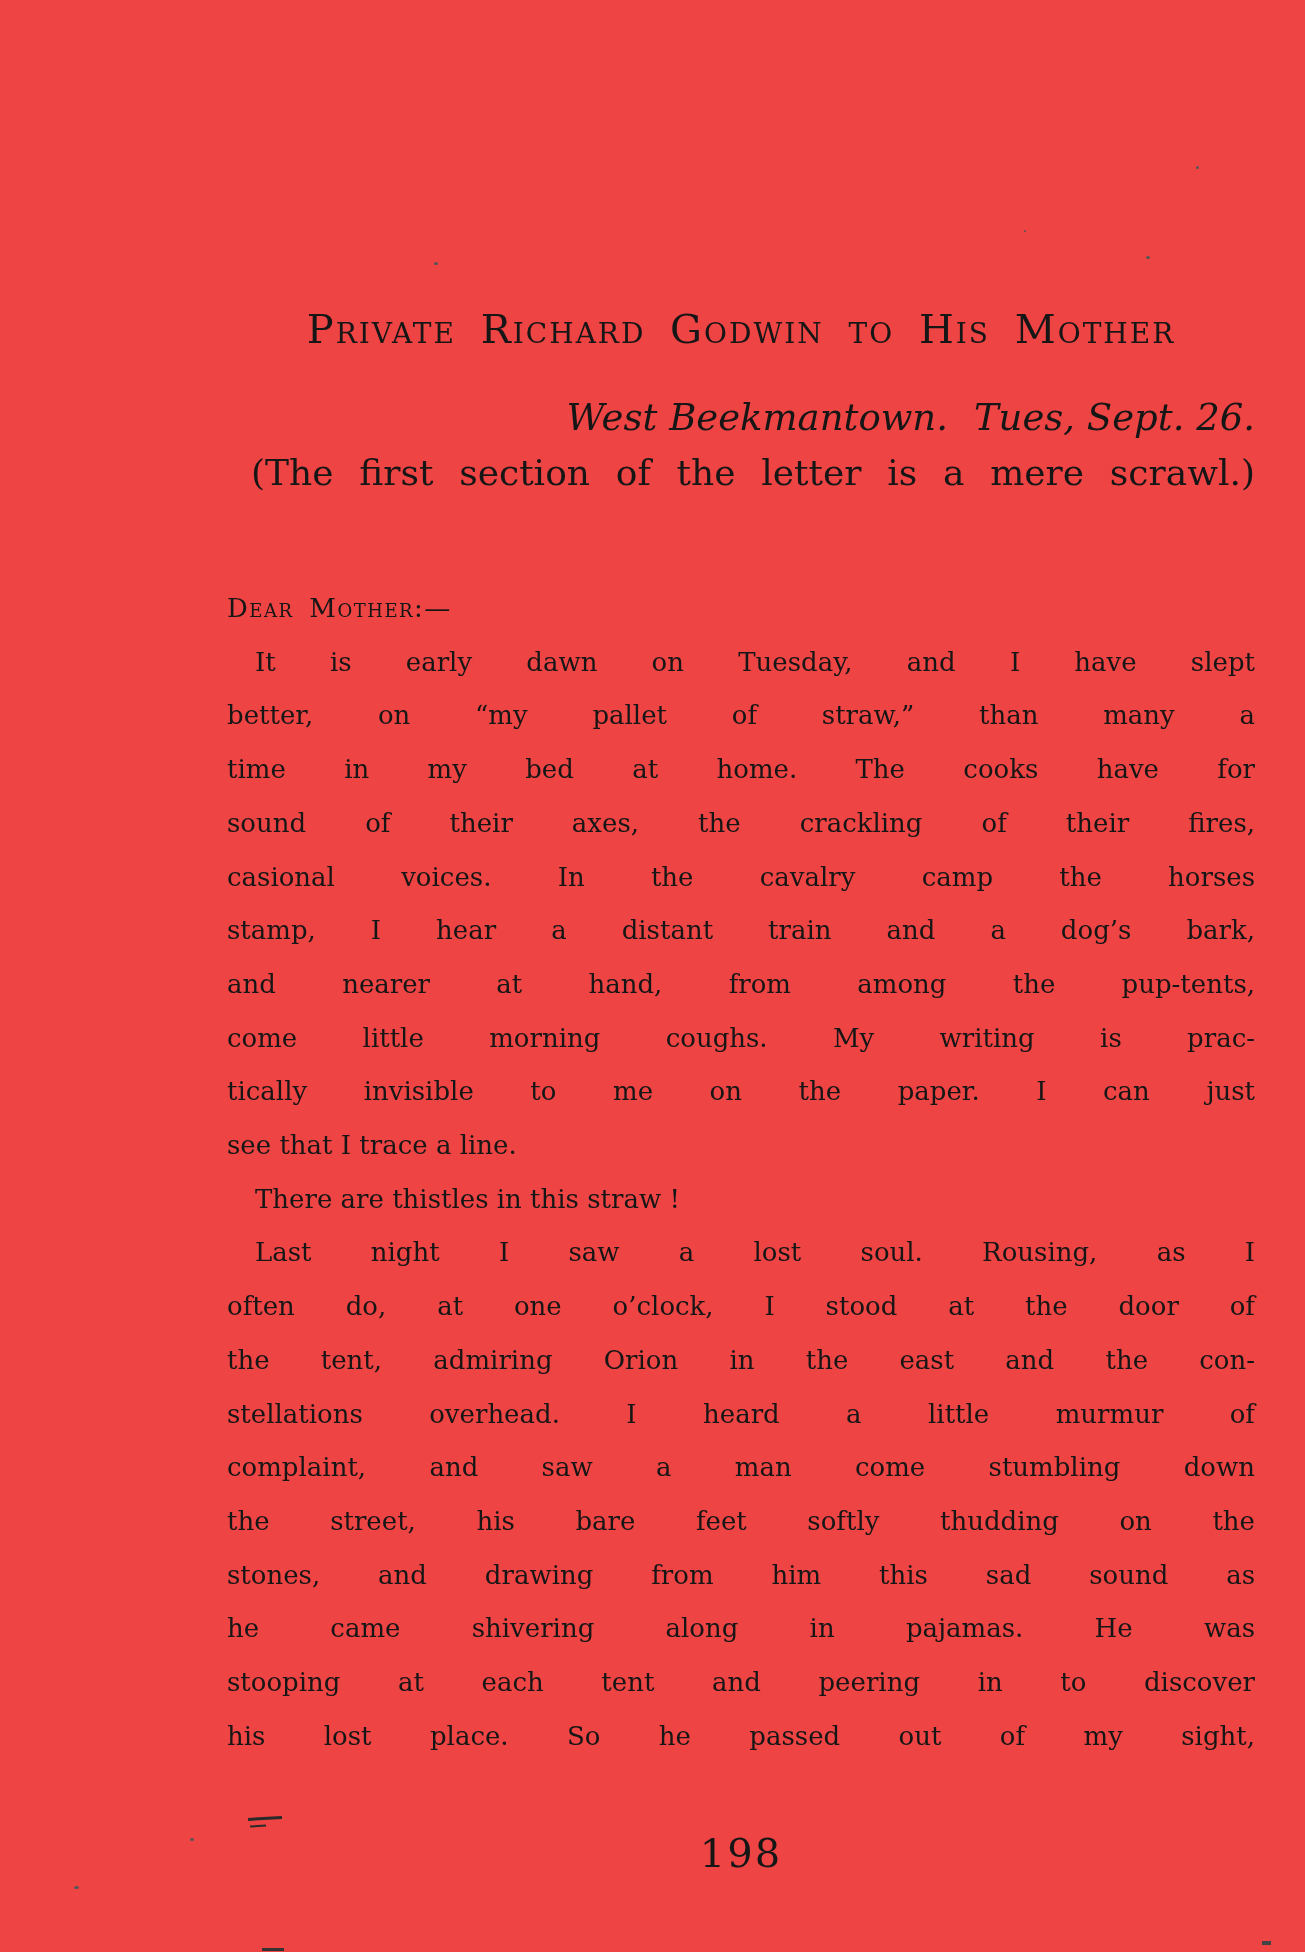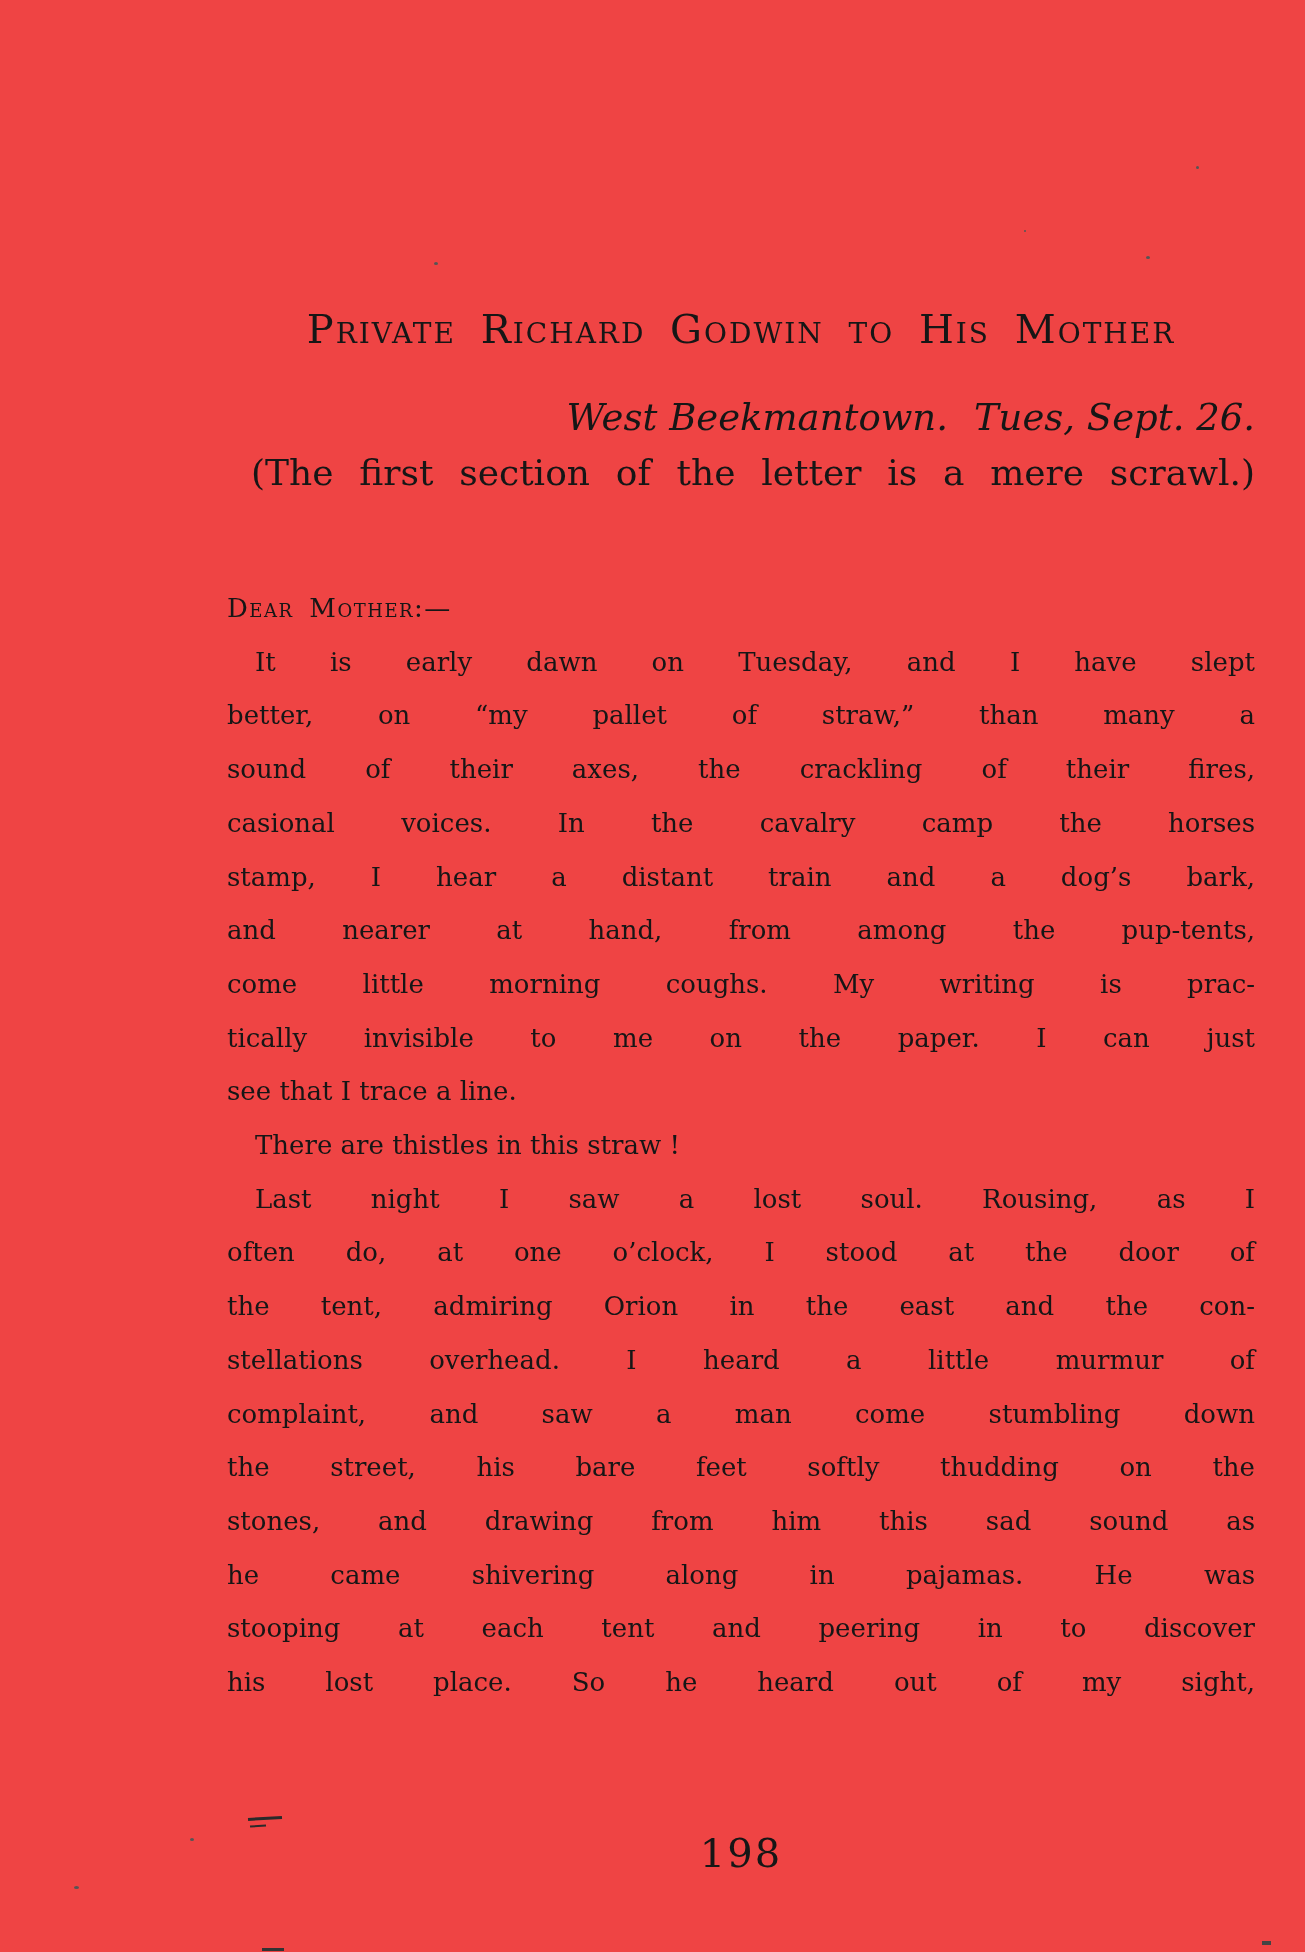--- a/index.html
+++ b/index.html
@@ -94,38 +94,39 @@
   <div class="text-block dateline">
     <span>West Beekmantown.</span><span class="dsp">Tues, Sept. 26.</span>
   </div>
 
   <div class="text-block scrawl">(The first section of the letter is a mere scrawl.)</div>
 
   <div class="text-block bodytext">
     <div class="salutation">Dear Mother:—</div>
     <div class="ln ln-first">It is early dawn on Tuesday, and I have slept</div>
     <div class="ln">better, on “my pallet of straw,” than many a</div>
+    <div class="ln">time in my bed at home.  The cooks have for</div>
     <div class="ln">sound of their axes, the crackling of their fires,</div>
     <div class="ln">casional voices.  In the cavalry camp the horses</div>
     <div class="ln">stamp, I hear a distant train and a dog’s bark,</div>
     <div class="ln">and nearer at hand, from among the pup-tents,</div>
     <div class="ln">come little morning coughs.  My writing is prac-</div>
     <div class="ln">tically invisible to me on the paper.  I can just</div>
     <div class="ln ln-last">see that I trace a line.</div>
     <div class="ln ln-first ln-last">There are thistles in this straw !</div>
     <div class="ln ln-first">Last night I saw a lost soul.  Rousing, as I</div>
     <div class="ln">often do, at one o’clock, I stood at the door of</div>
     <div class="ln">the tent, admiring Orion in the east and the con-</div>
     <div class="ln">stellations overhead.  I heard a little murmur of</div>
     <div class="ln">complaint, and saw a man come stumbling down</div>
     <div class="ln">the street, his bare feet softly thudding on the</div>
     <div class="ln">stones, and drawing from him this sad sound as</div>
     <div class="ln">he came shivering along in pajamas.  He was</div>
     <div class="ln">stooping at each tent and peering in to discover</div>
-    <div class="ln">his lost place.  So he heard out of my sight,</div>
+    <div class="ln">his lost place.  So he passed out of my sight,</div>
   </div>
 
   <div class="pagenum">198</div>
 
   <div class="mark pencil-1"></div>
   <div class="mark pencil-2"></div>
   <div class="speck speck-a"></div>
   <div class="speck speck-b"></div>
   <div class="speck speck-c"></div>
   <div class="speck speck-d"></div>

